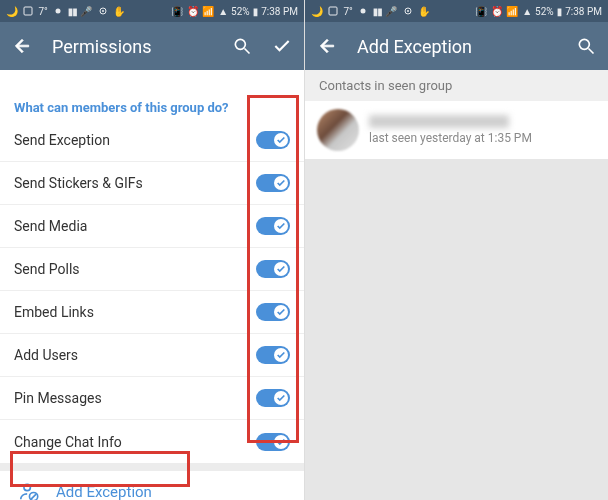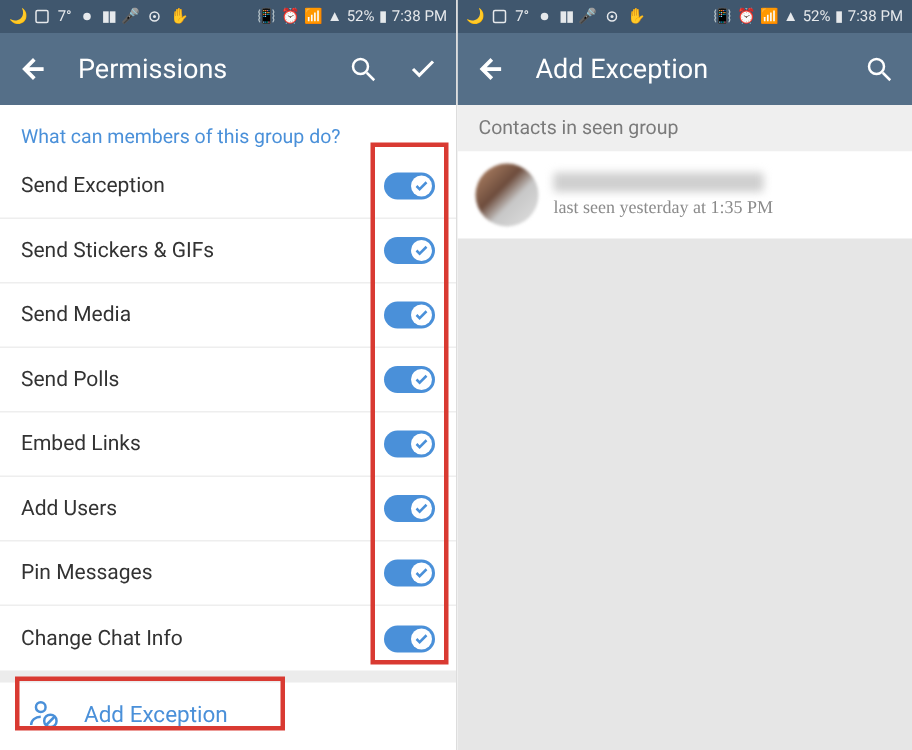--- a/index.html
+++ b/index.html
@@ -42,21 +42,22 @@
     gap: 20px;
   }
   .app-bar .title { font-size: 18px; font-weight: 400; }
   .app-bar .spacer { flex: 1; }
   .app-bar svg { width: 20px; height: 20px; fill: #fff; stroke: #fff; }
   .content { flex: 1; overflow: hidden; background: #fff; }
   .section-header {
     color: #4a90d9;
     font-size: 13px;
     padding: 14px 14px 4px;
-    font-weight: 400;
+    font-weight: 700;
+    margin-top: 16px;
   }
   .perm-list { position: relative; }
   .perm-row {
     display: flex;
     align-items: center;
     height: 43px;
     padding: 0 14px;
     font-size: 14px;
     color: #333;
     border-bottom: 1px solid #eee;
@@ -121,21 +122,21 @@
     padding: 8px 12px;
     gap: 10px;
     background: #fff;
   }
   .avatar {
     width: 42px; height: 42px;
     border-radius: 50%;
     background: linear-gradient(135deg,#b98a6a 0%, #6e4d3d 40%, #c7c7c7 60%, #e0e0e0 100%);
     filter: blur(1px);
   }
-  .contact-info { flex: 1; font-family: Liberation Serif, serif; }
+  .contact-info { flex: 1; }
   .contact-name {
     width: 140px; height: 13px;
     background: #cfcfcf;
     border-radius: 2px;
     filter: blur(3px);
     margin-bottom: 3px;
   }
   .contact-status { font-size: 12px; color: #8a8a8a; }
   .gray-fill { flex: 1; background: #e6e6e6; }
   .screen2-col { display: flex; flex-direction: column; height: 100%; }

